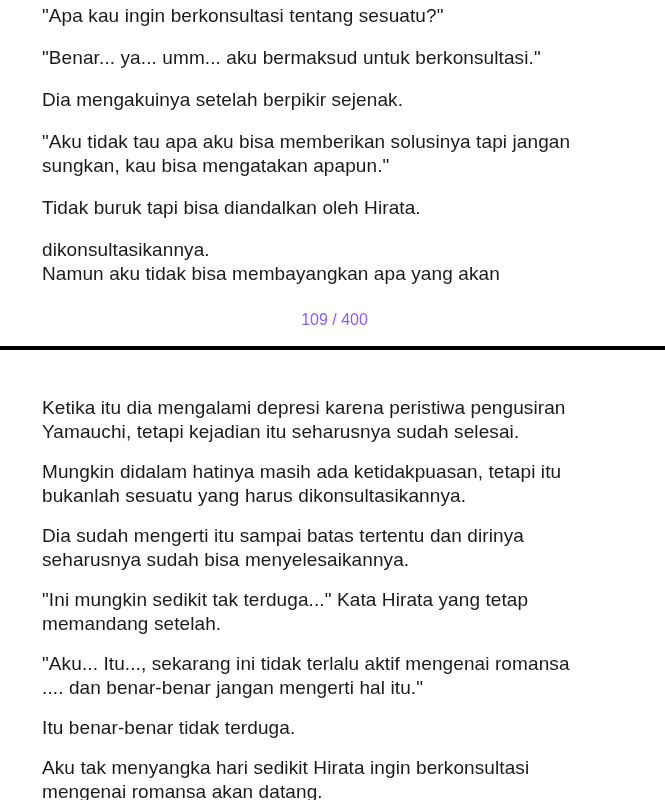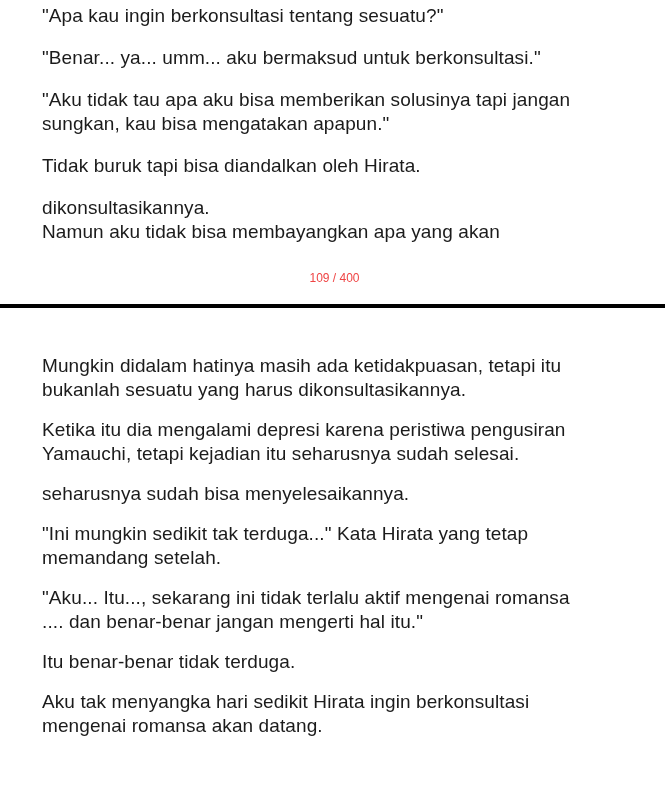--- a/index.html
+++ b/index.html
@@ -35,23 +35,23 @@
   .page-bottom .para {
     margin-bottom: 16px;
   }
   .line {
     display: block;
     white-space: pre;
   }
   .page-indicator {
     margin-top: 24px;
     text-align: center;
-    font-size: 12px;
+    font-size: 16px;
     line-height: 20px;
-    color: #ef4444;
+    color: #8b5cf6;
   }
   .page-divider {
     border: none;
     margin: 16px 0 0 0;
     height: 4px;
     width: 100%;
     background: #000000;
   }
 </style>
 </head>
@@ -61,47 +61,51 @@
 
   <section class="page page-top">
     <div>
         <p class="para">
           <span class="line">"Apa kau ingin berkonsultasi tentang sesuatu?"</span>
         </p>
         <p class="para">
           <span class="line">"Benar... ya... umm... aku bermaksud untuk berkonsultasi."</span>
         </p>
         <p class="para">
+          <span class="line">Dia mengakuinya setelah berpikir sejenak.</span>
+        </p>
+        <p class="para">
           <span class="line">"Aku tidak tau apa aku bisa memberikan solusinya tapi jangan</span>
           <span class="line">sungkan, kau bisa mengatakan apapun."</span>
         </p>
         <p class="para">
           <span class="line">Tidak buruk tapi bisa diandalkan oleh Hirata.</span>
         </p>
         <p class="para">
           <span class="line">dikonsultasikannya.</span>
           <span class="line">Namun aku tidak bisa membayangkan apa yang akan</span>
         </p>
       </div>
     <div class="page-indicator">109 / 400</div>
   </section>
 
   <hr class="page-divider">
 
   <section class="page page-bottom">
     <div>
         <p class="para">
+          <span class="line">Ketika itu dia mengalami depresi karena peristiwa pengusiran</span>
+          <span class="line">Yamauchi, tetapi kejadian itu seharusnya sudah selesai.</span>
+        </p>
+        <p class="para">
           <span class="line">Mungkin didalam hatinya masih ada ketidakpuasan, tetapi itu</span>
           <span class="line">bukanlah sesuatu yang harus dikonsultasikannya.</span>
         </p>
         <p class="para">
-          <span class="line">Ketika itu dia mengalami depresi karena peristiwa pengusiran</span>
-          <span class="line">Yamauchi, tetapi kejadian itu seharusnya sudah selesai.</span>
-        </p>
-        <p class="para">
+          <span class="line">Dia sudah mengerti itu sampai batas tertentu dan dirinya</span>
           <span class="line">seharusnya sudah bisa menyelesaikannya.</span>
         </p>
         <p class="para">
           <span class="line">"Ini mungkin sedikit tak terduga..." Kata Hirata yang tetap</span>
           <span class="line">memandang setelah.</span>
         </p>
         <p class="para">
           <span class="line">"Aku... Itu..., sekarang ini tidak terlalu aktif mengenai romansa</span>
           <span class="line">.... dan benar-benar jangan mengerti hal itu."</span>
         </p>

